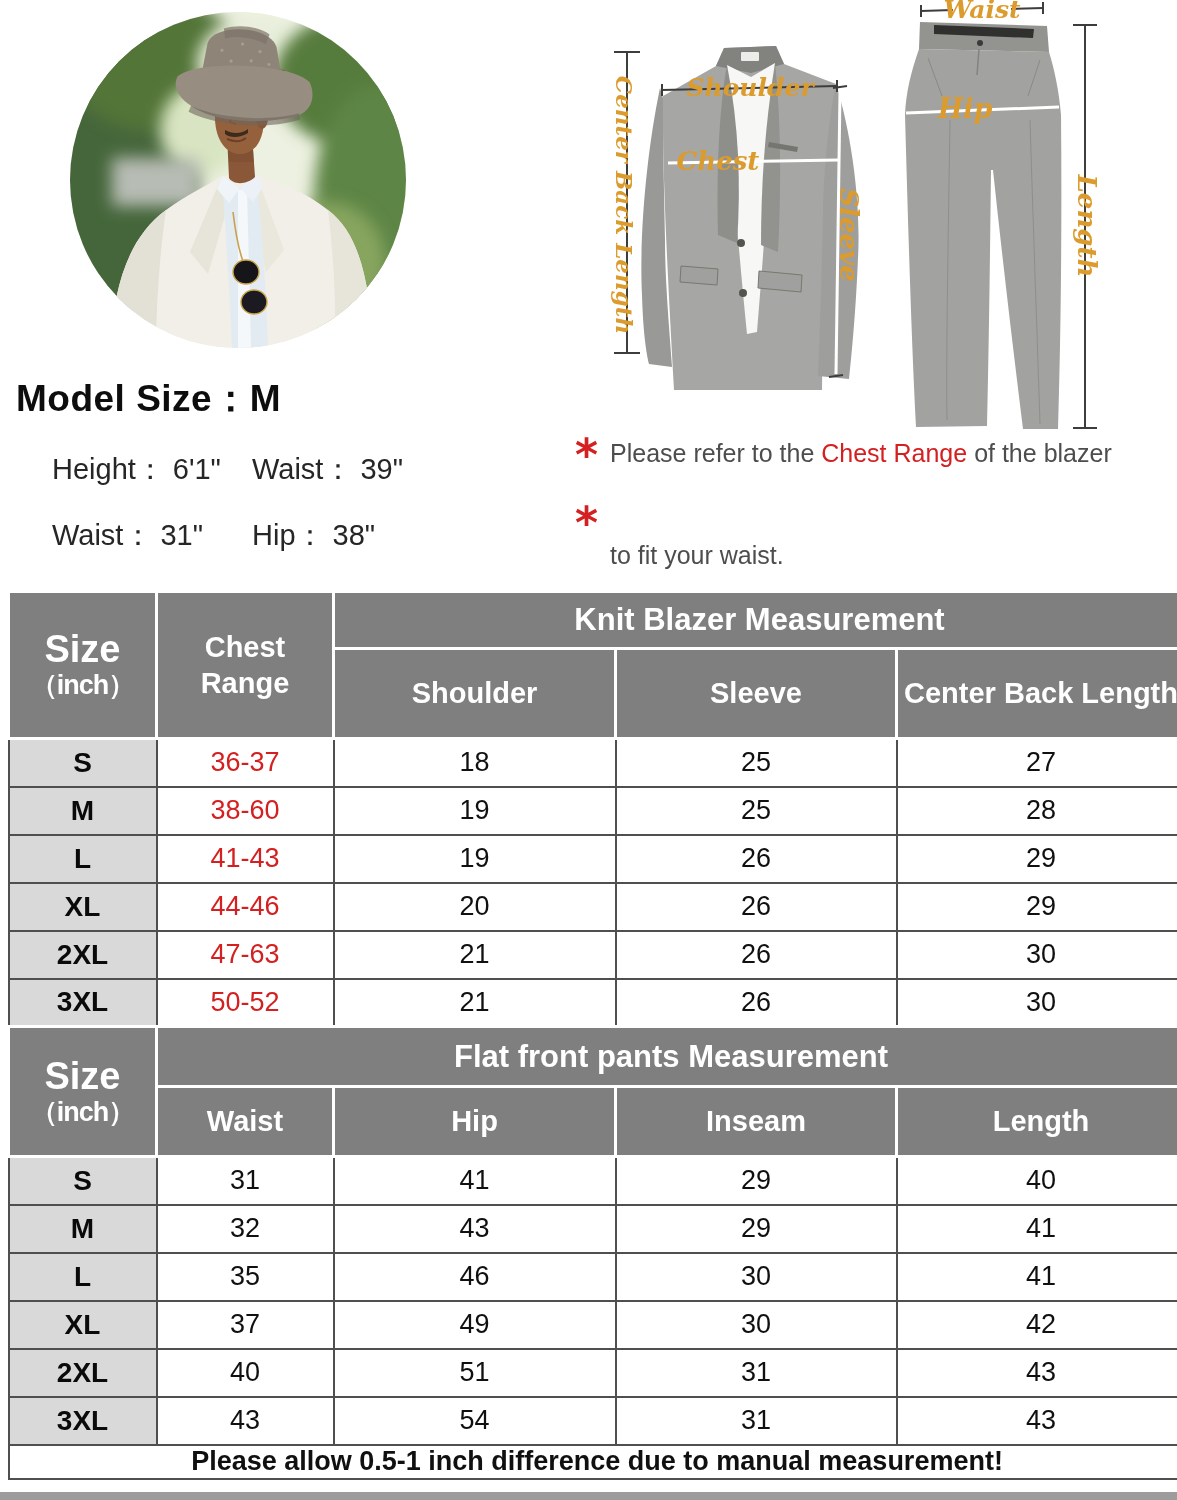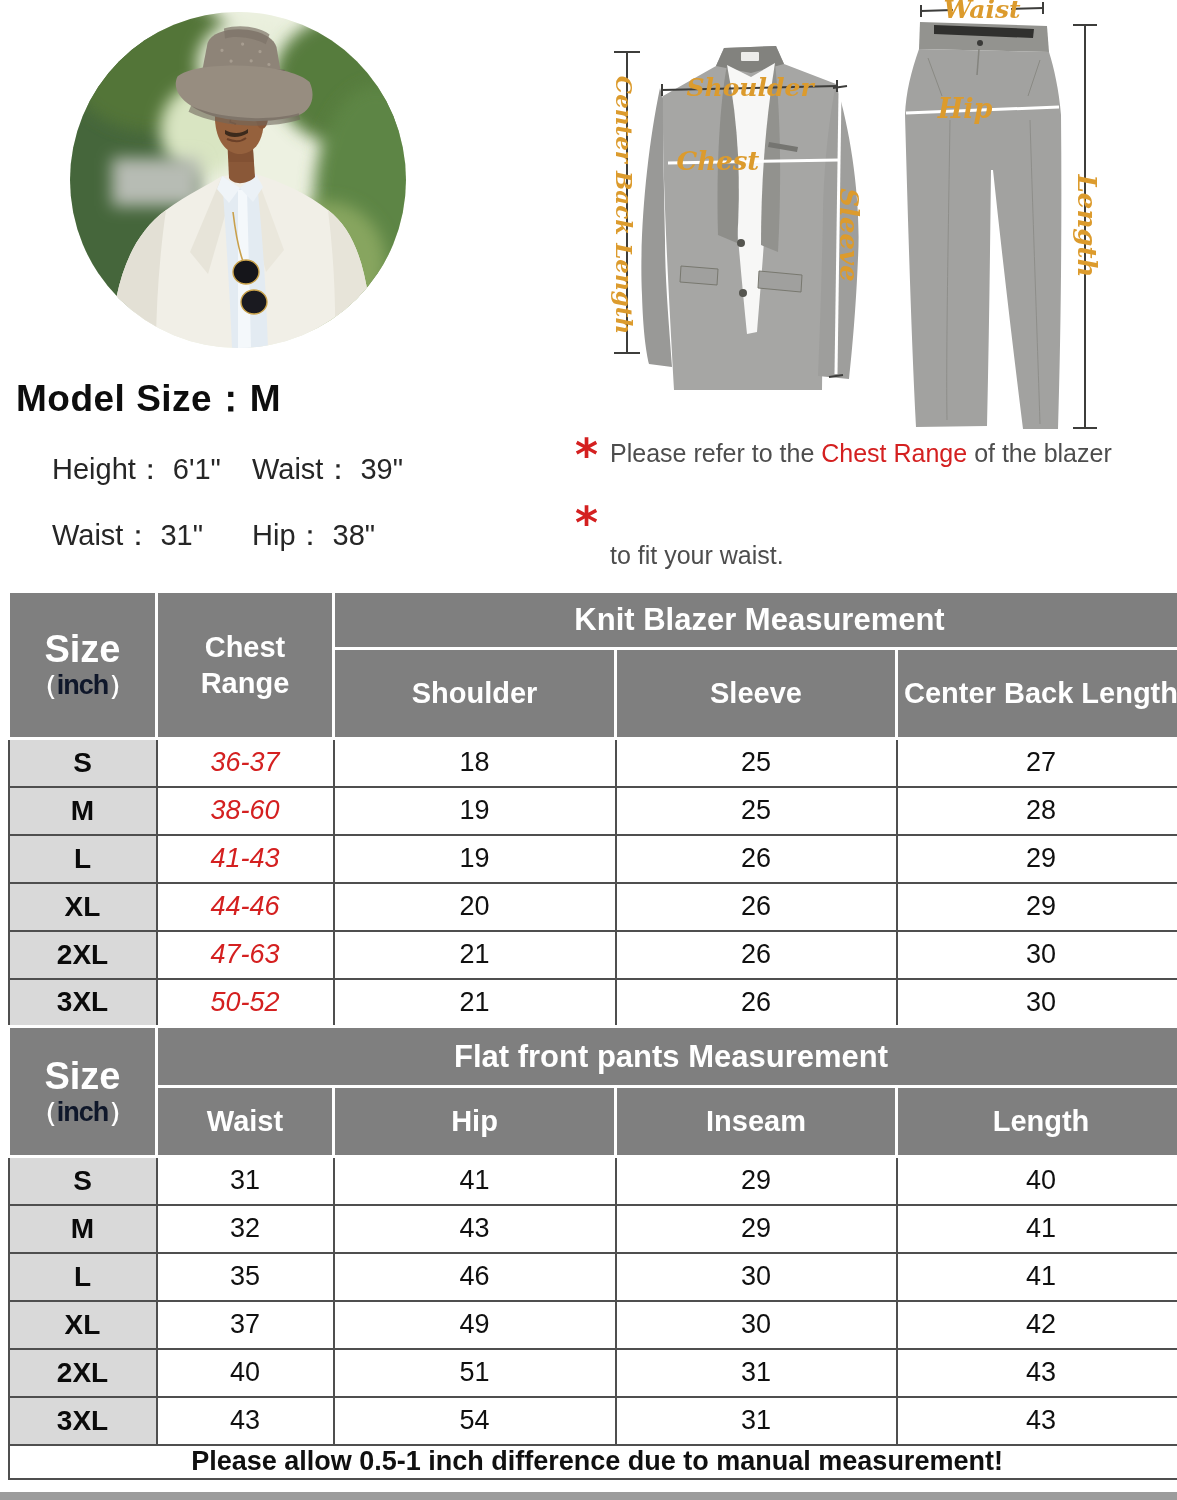--- a/index.html
+++ b/index.html
@@ -34,27 +34,27 @@
   .diagram { position:absolute; left:590px; top:0; }
   .dlabel { font-family:"DejaVu Serif", serif; font-style:italic; font-weight:bold; fill:var(--gold); }
 
   
   .table-wrap { position:absolute; left:7px; top:590px; width:1177px; }
   table.size { border-collapse:collapse; table-layout:fixed; width:1177px; }
   th { background:var(--header-gray); color:#fff; border:3px solid #fff;
        font-weight:bold; text-align:center; vertical-align:middle; padding:0; }
   th.size-th { font-size:38px; line-height:1.1; }
   .size-unit { font-size:27px; font-weight:bold; letter-spacing:-1px; }
-  .unit-red { color:#0f172a; }
+  .unit-red { color:#ffffff; }
   th.group-th { font-size:31px;margin-left:21px; }
   th.sub-th { font-size:29px; line-height:1.25; }
   td { border:2px solid var(--grid-dark); background:#fff; text-align:center;
        font-size:27px; color:#101010; padding:0; }
   td.size-cell { background:var(--size-gray); font-weight:bold; font-size:28px; color:#0a0a0a; }
-  td.range { color:var(--accent-red);font-style:italic; }
+  td.range { color:var(--accent-red); }
   tr.r-group  { height:57px; }
   tr.r-sub    { height:90px; }
   tr.r-data   { height:48px; }
   tr.r-group2 { height:60px; }
   tr.r-sub2   { height:70px; }
   tr.r-foot   { height:34px; }
   tr.r-foot td { font-weight:bold; font-size:27px; }
 
   .bottom-bar { position:absolute; left:0; bottom:0; width:1177px; height:8px; background:#9c9c9c; }
 </style>

